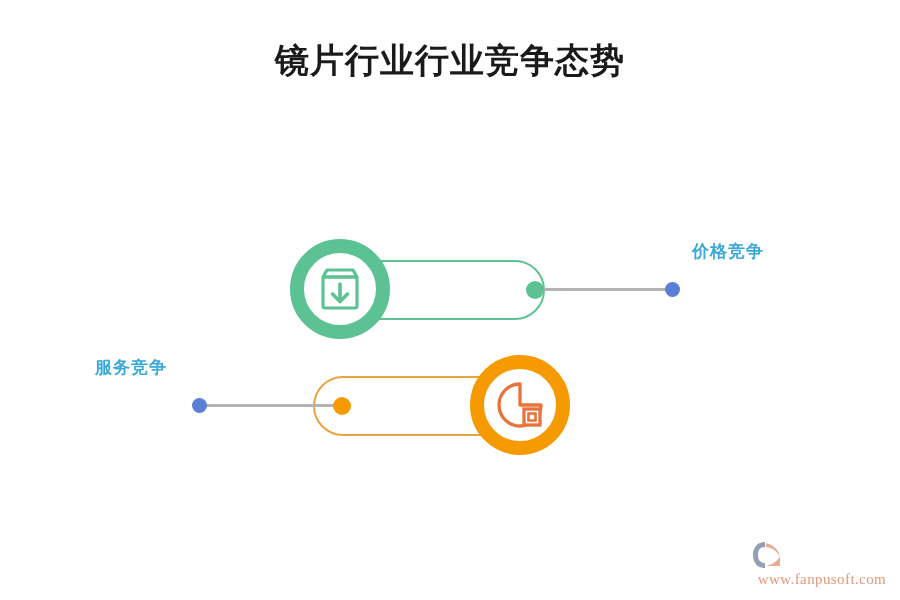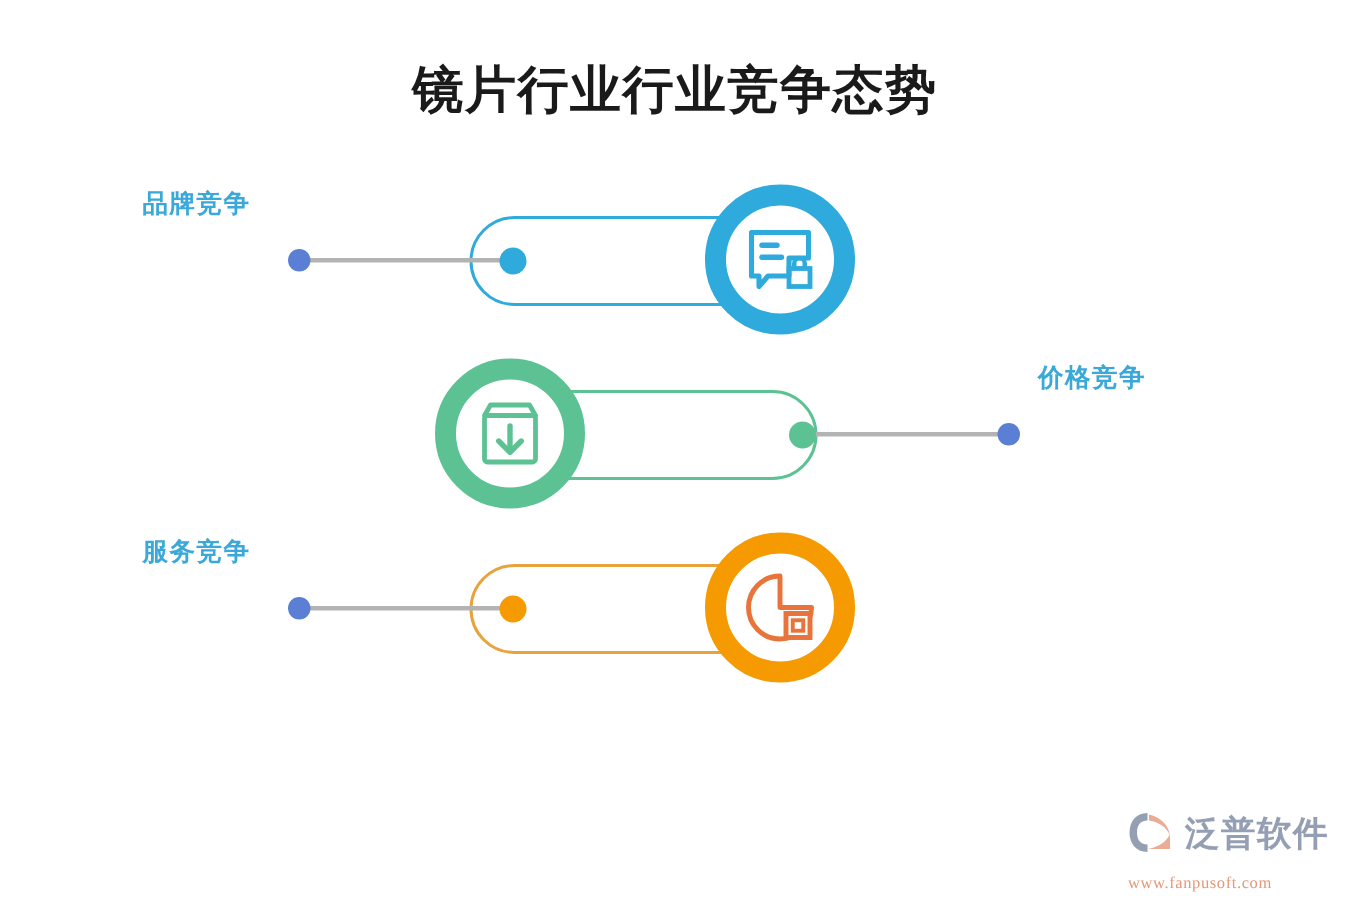--- a/index.html
+++ b/index.html
@@ -146,59 +146,36 @@
   .wm-mark { width: 34px; height: 30px; flex: none; }
   .wm-text {
     font-size: 23px;
     font-weight: bold;
     color: #8c97ad;
     letter-spacing: 1px;
     line-height: 26px;
     white-space: nowrap;
   }
   .wm-url {
-    margin-top: 13px;
-    text-align: left;
-    font-size: 11px;
+    margin-top: 1px;
+    text-align: center;
+    font-size: 15px;
     color: #e0906f;
     font-family: "Liberation Serif", "DejaVu Serif", serif;
     letter-spacing: 0.4px;
     white-space: nowrap;
   }
 </style>
 </head>
 <body>
 
 <div class="canvas">
 
   <div class="page-title">镜片行业行业竞争态势</div>
 
-  <div class="row row-1">
-
-    <div class="row-label label-left">品牌竞争</div>
-
-    <div class="end-dot end-dot-left" style="background:#5b7fd4;"></div>
-    <div class="connector conn-left"></div>
-
-    <div class="pill pill-left" style="border-color:#2eaadc;"></div>
-
-    <div class="pill-dot dot-on-left" style="background:#2eaadc;"></div>
-
-    <div class="icon-circle circle-at-right" style="border-color:#2eaadc;">
-      <span>
-        <svg width="54" height="54" viewBox="0 0 54 54" fill="none">
-          <path d="M8 9 H46 V26 H33 V38 H19 L13 45 V38 H8 Z" stroke="#2eaadc" stroke-width="3.4" stroke-linejoin="round" fill="none"></path>
-          <line x1="15" y1="17.5" x2="25" y2="17.5" stroke="#2eaadc" stroke-width="3.6" stroke-linecap="round"></line>
-          <line x1="15" y1="25.5" x2="28" y2="25.5" stroke="#2eaadc" stroke-width="3.6" stroke-linecap="round"></line>
-          <rect x="33" y="33" width="14" height="12" stroke="#2eaadc" stroke-width="3.2" fill="none"></rect>
-          <path d="M36.5 33 V29.5 a3.5 3.5 0 0 1 7 0 V33" stroke="#2eaadc" stroke-width="3" fill="none"></path>
-        </svg>
-      </span>
-    </div>
-  </div>
 
   <div class="row row-2">
 
     <div class="row-label label-right">价格竞争</div>
 
     <div class="pill pill-right" style="border-color:#5cc294;"></div>
 
     <div class="pill-dot dot-on-right" style="background:#5cc294;"></div>
 
     <div class="connector conn-right"></div>
@@ -241,18 +218,17 @@
 
   <div class="watermark">
     <div class="wm-row">
       <span class="wm-mark">
         <svg width="34" height="30" viewBox="0 0 34 30" fill="none">
           <path d="M13 2 C5 2 1 8 1 15 C1 22 5 28 13 28 L13 23 C8 23 6 19.5 6 15 C6 10.5 8 7 13 7 Z" fill="#8c97ad"></path>
           <path d="M14 3 C22 5 27 10 28 17 C26 12 21 8 14 7 Z" fill="#e9a58c"></path>
           <path d="M13 26 C20 25 26 21 28 16 L28 26 Z" fill="#e9a58c"></path>
         </svg>
       </span>
-      <span class="wm-text">泛普软件</span>
     </div>
     <div class="wm-url">www.fanpusoft.com</div>
   </div>
 
 </div>
 
 </body></html>

